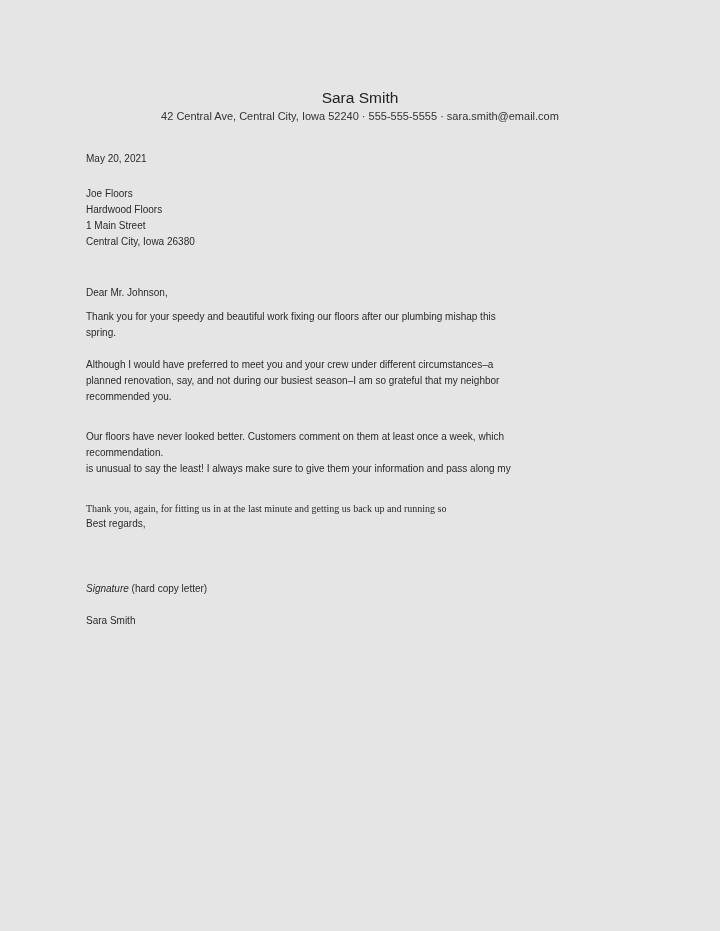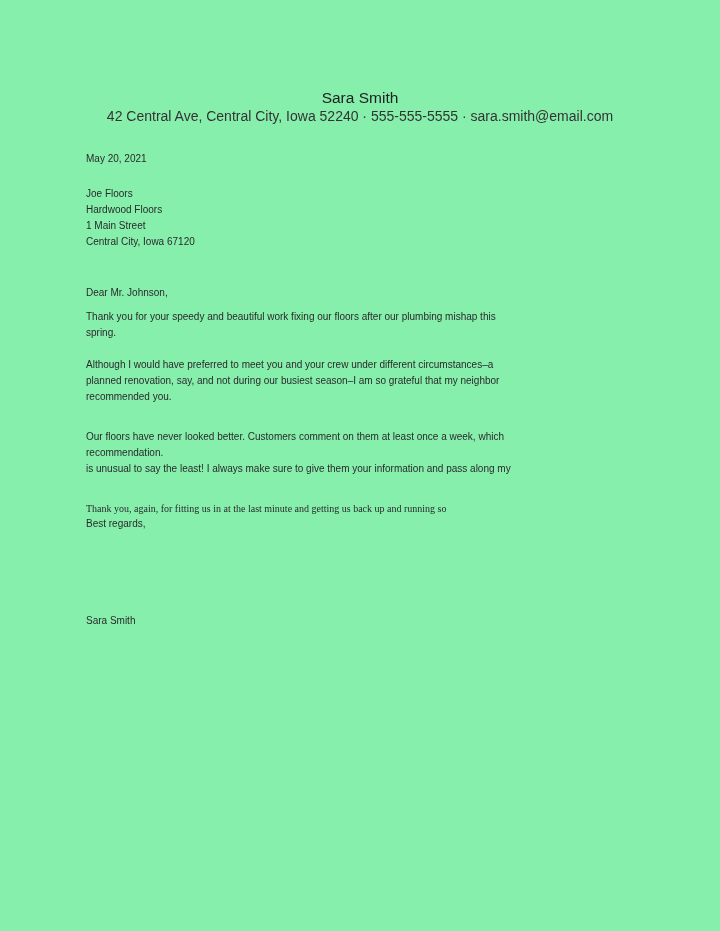--- a/index.html
+++ b/index.html
@@ -13,36 +13,36 @@
       position: relative;
       overflow: hidden;
       font-family: "Liberation Sans", "DejaVu Sans", sans-serif;
       color: #2a2a2a;
     }
     .page {
       position: absolute;
       left: 0; top: 0;
       width: 720px;
       height: 931px;
-      background: #86efac;
+      background: #e5e5e5;
     }
     .header {
       position: absolute;
       top: 88px;
       left: 0;
       width: 720px;
       text-align: center;
     }
     .header-name {
       font-size: 15.5px;
       line-height: 20px;
       color: #222;
     }
     .header-contact {
-      font-size: 14px;
+      font-size: 11px;
       line-height: 12px;
       margin-top: 2px;
       color: #333;
     }
     .body-text {
       position: absolute;
       left: 86px;
       width: 560px;
       font-size: 10px;
       line-height: 16px;
@@ -70,21 +70,21 @@
     <div class="header-name">Sara Smith</div>
     <div class="header-contact">42 Central Ave, Central City, Iowa 52240 · 555-555-5555 · sara.smith@email.com</div>
   </div>
 
   <div class="body-text date">May 20, 2021</div>
 
   <div class="body-text recipient">
     <span class="line">Joe Floors</span>
     <span class="line">Hardwood Floors</span>
     <span class="line">1 Main Street</span>
-    <span class="line">Central City, Iowa 67120</span>
+    <span class="line">Central City, Iowa 26380</span>
   </div>
 
   <div class="body-text salutation">Dear Mr. Johnson,</div>
 
   <div class="body-text p1">
     <span class="line">Thank you for your speedy and beautiful work fixing our floors after our plumbing mishap this</span>
     <span class="line">spring.</span>
   </div>
 
   <div class="body-text p2">
@@ -98,16 +98,19 @@
     <span class="line">recommendation.</span>
     <span class="line">is unusual to say the least! I always make sure to give them your information and pass along my</span>
   </div>
 
   <div class="body-text p4">
     <span class="line">Thank you, again, for fitting us in at the last minute and getting us back up and running so</span>
   </div>
 
   <div class="body-text closing">Best regards,</div>
 
+  <div class="body-text signature">
+    <span class="italic">Signature</span><span> (hard copy letter)</span>
+  </div>
 
   <div class="body-text sig-name">Sara Smith</div>
 
 </div>
 
 </body></html>

